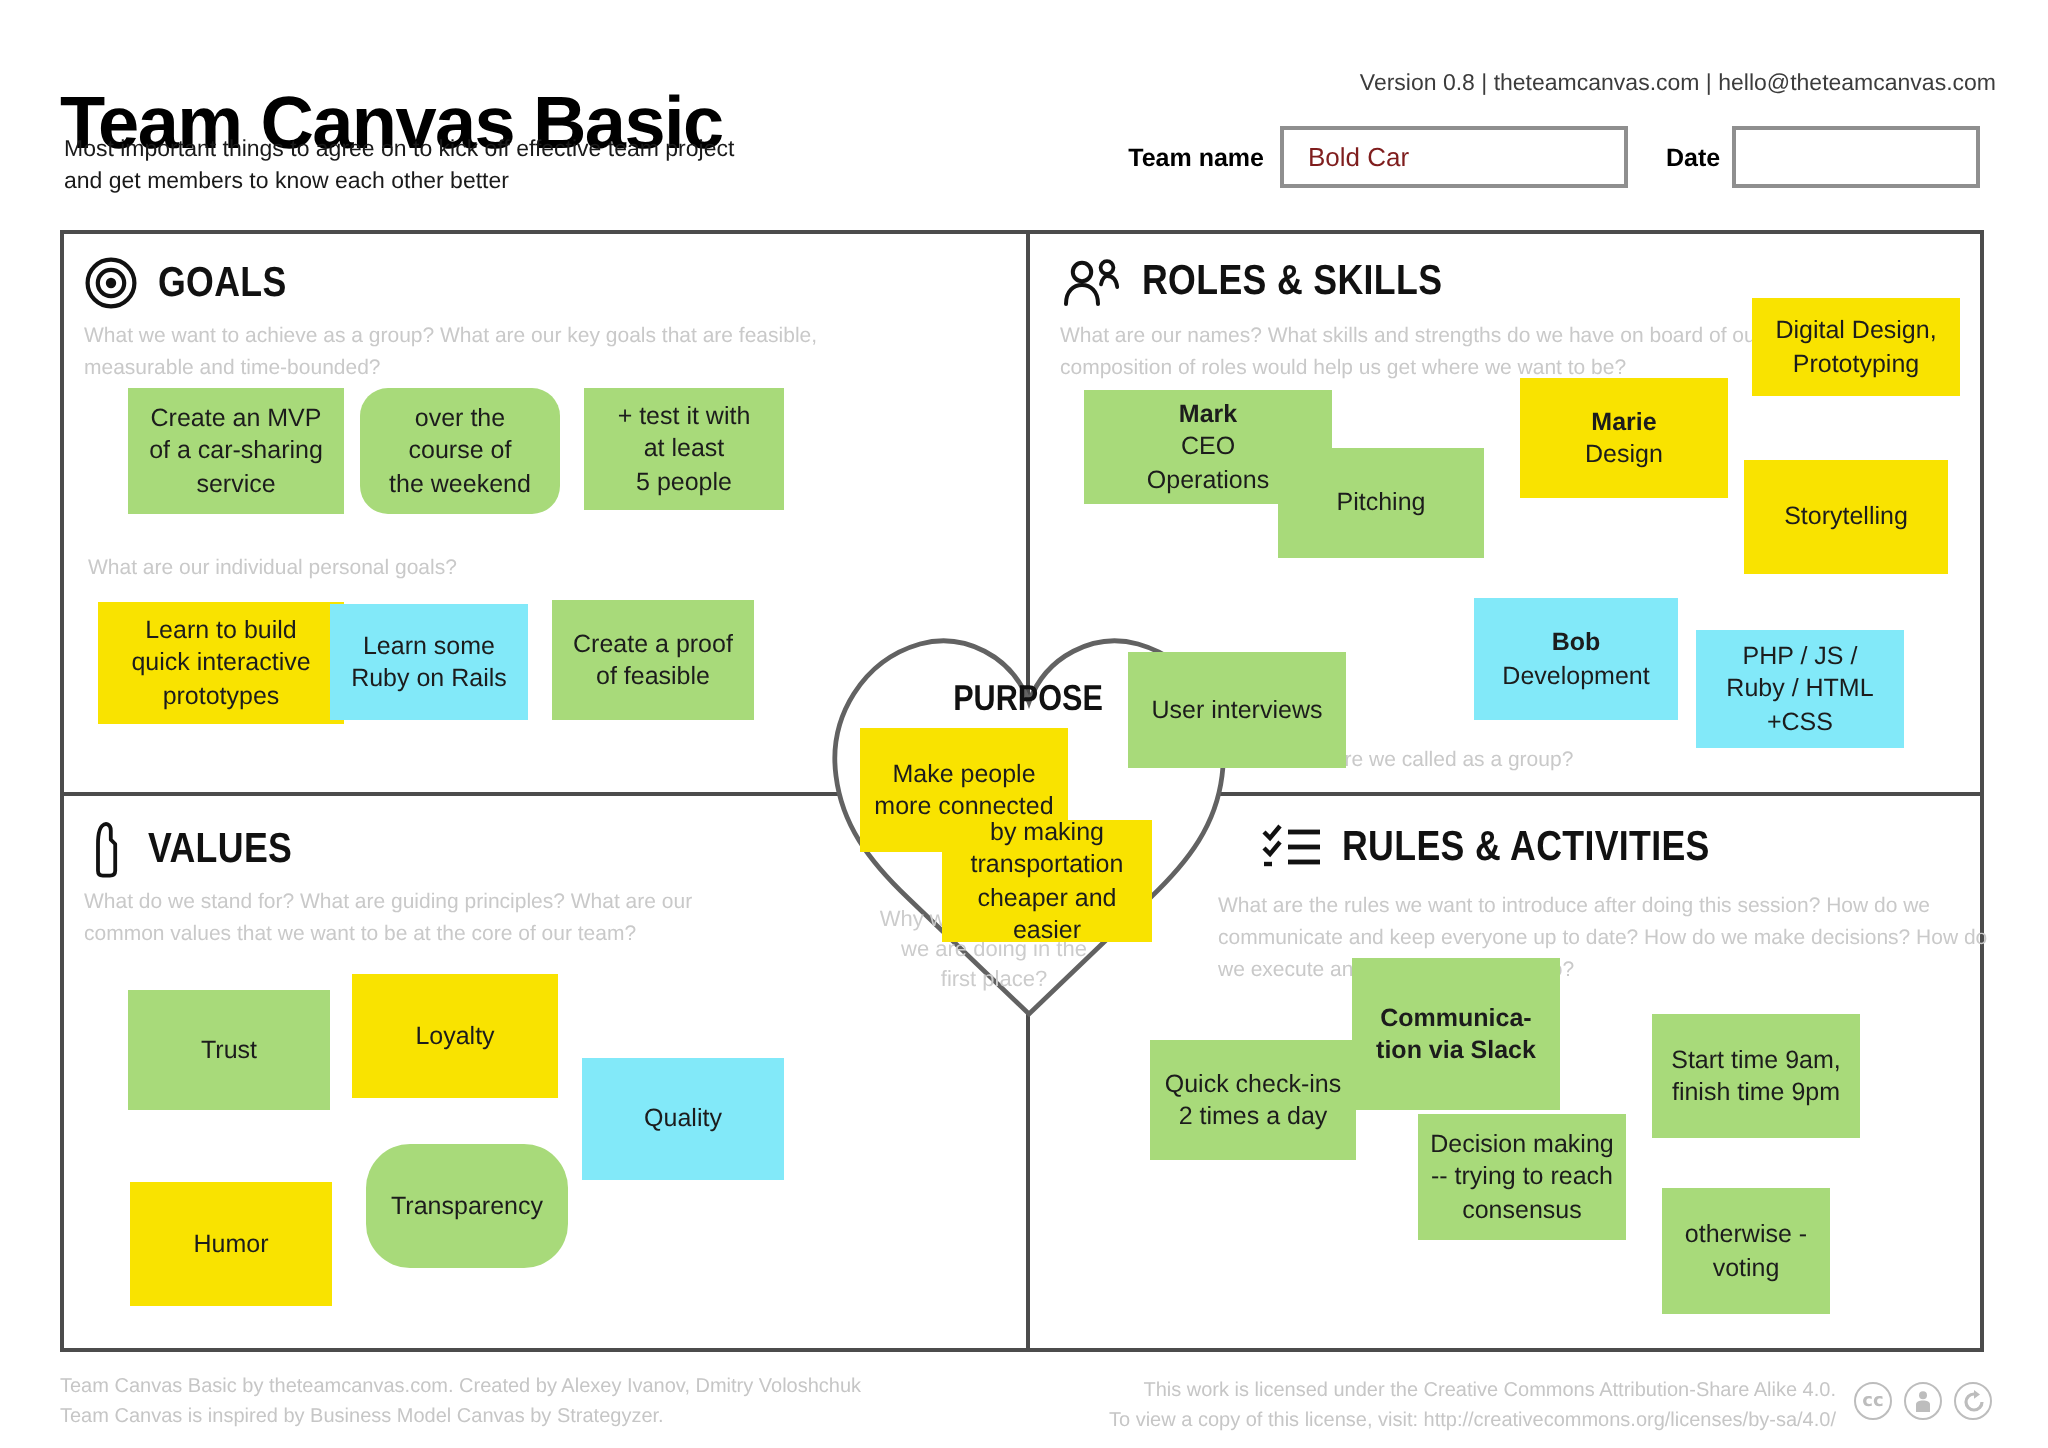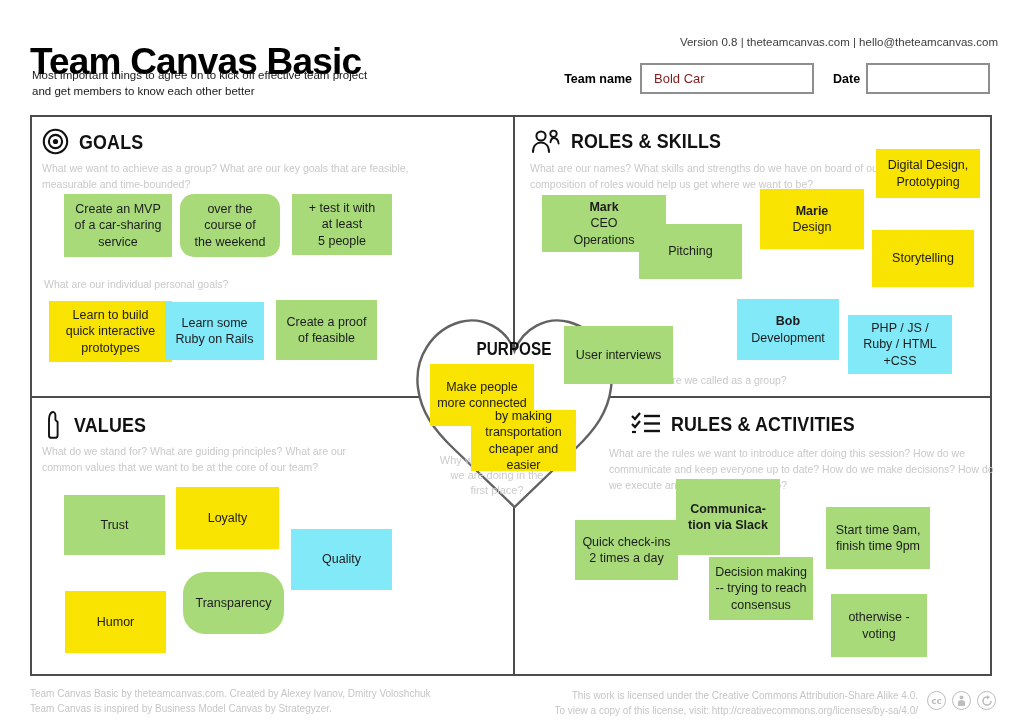--- a/index.html
+++ b/index.html
@@ -239,21 +239,21 @@
       </div>
       <div class="note green" style="left: 794px; top: 390px; width: 104px; height: 62px;">
         <div>Start time 9am,</div>
         <div>finish time 9pm</div>
       </div>
       <div class="note green" style="left: 677px; top: 440px; width: 104px; height: 63px;">
         <div>Decision making</div>
         <div>-- trying to reach</div>
         <div>consensus</div>
       </div>
-      <div class="note green" style="left: 799px; top: 477px; width: 96px; height: 63px;">
+      <div class="note green" style="left: 799px; top: 477px; width: 84px; height: 63px;">
         <div>otherwise -</div>
         <div>voting</div>
       </div>
     </div>
 </div>
 
 <div class="abs footer-left">
   <div>Team Canvas Basic by theteamcanvas.com. Created by Alexey Ivanov, Dmitry Voloshchuk</div>
   <div>Team Canvas is inspired by Business Model Canvas by Strategyzer.</div>
 </div>

